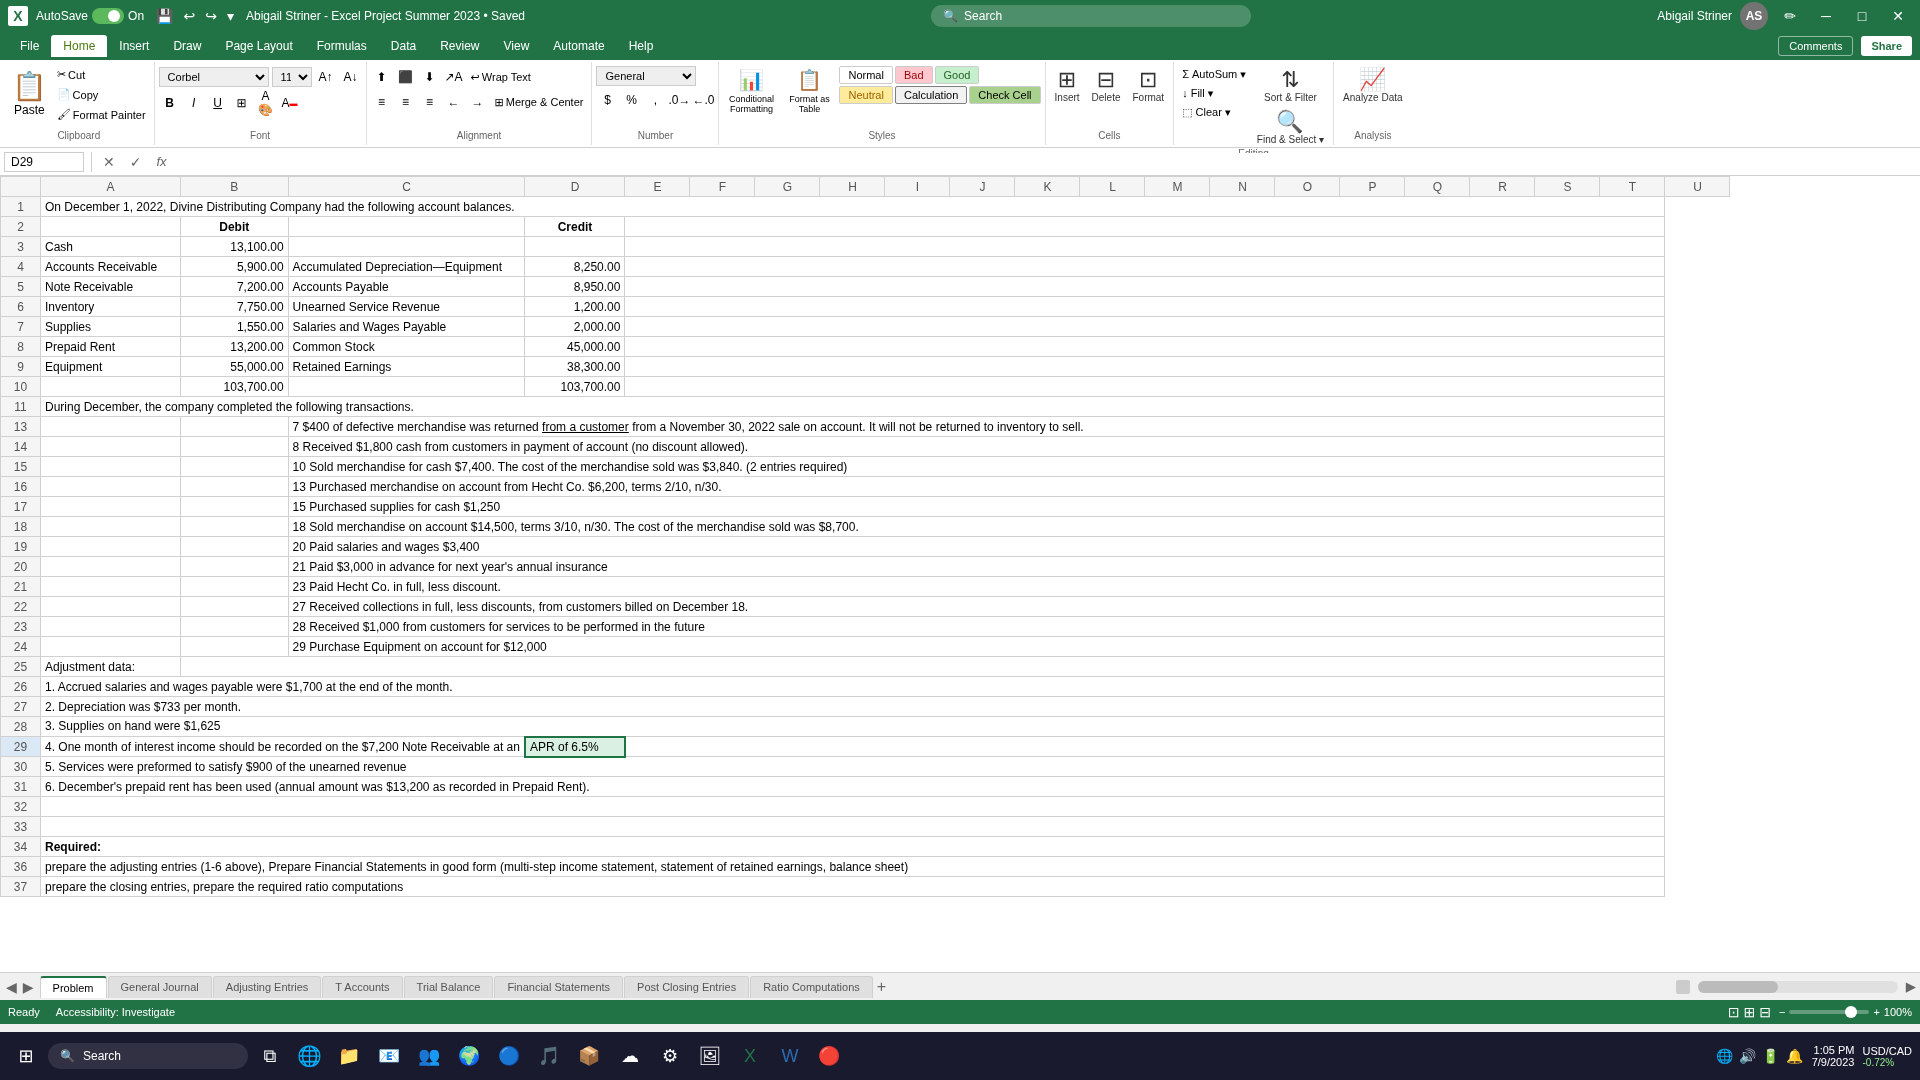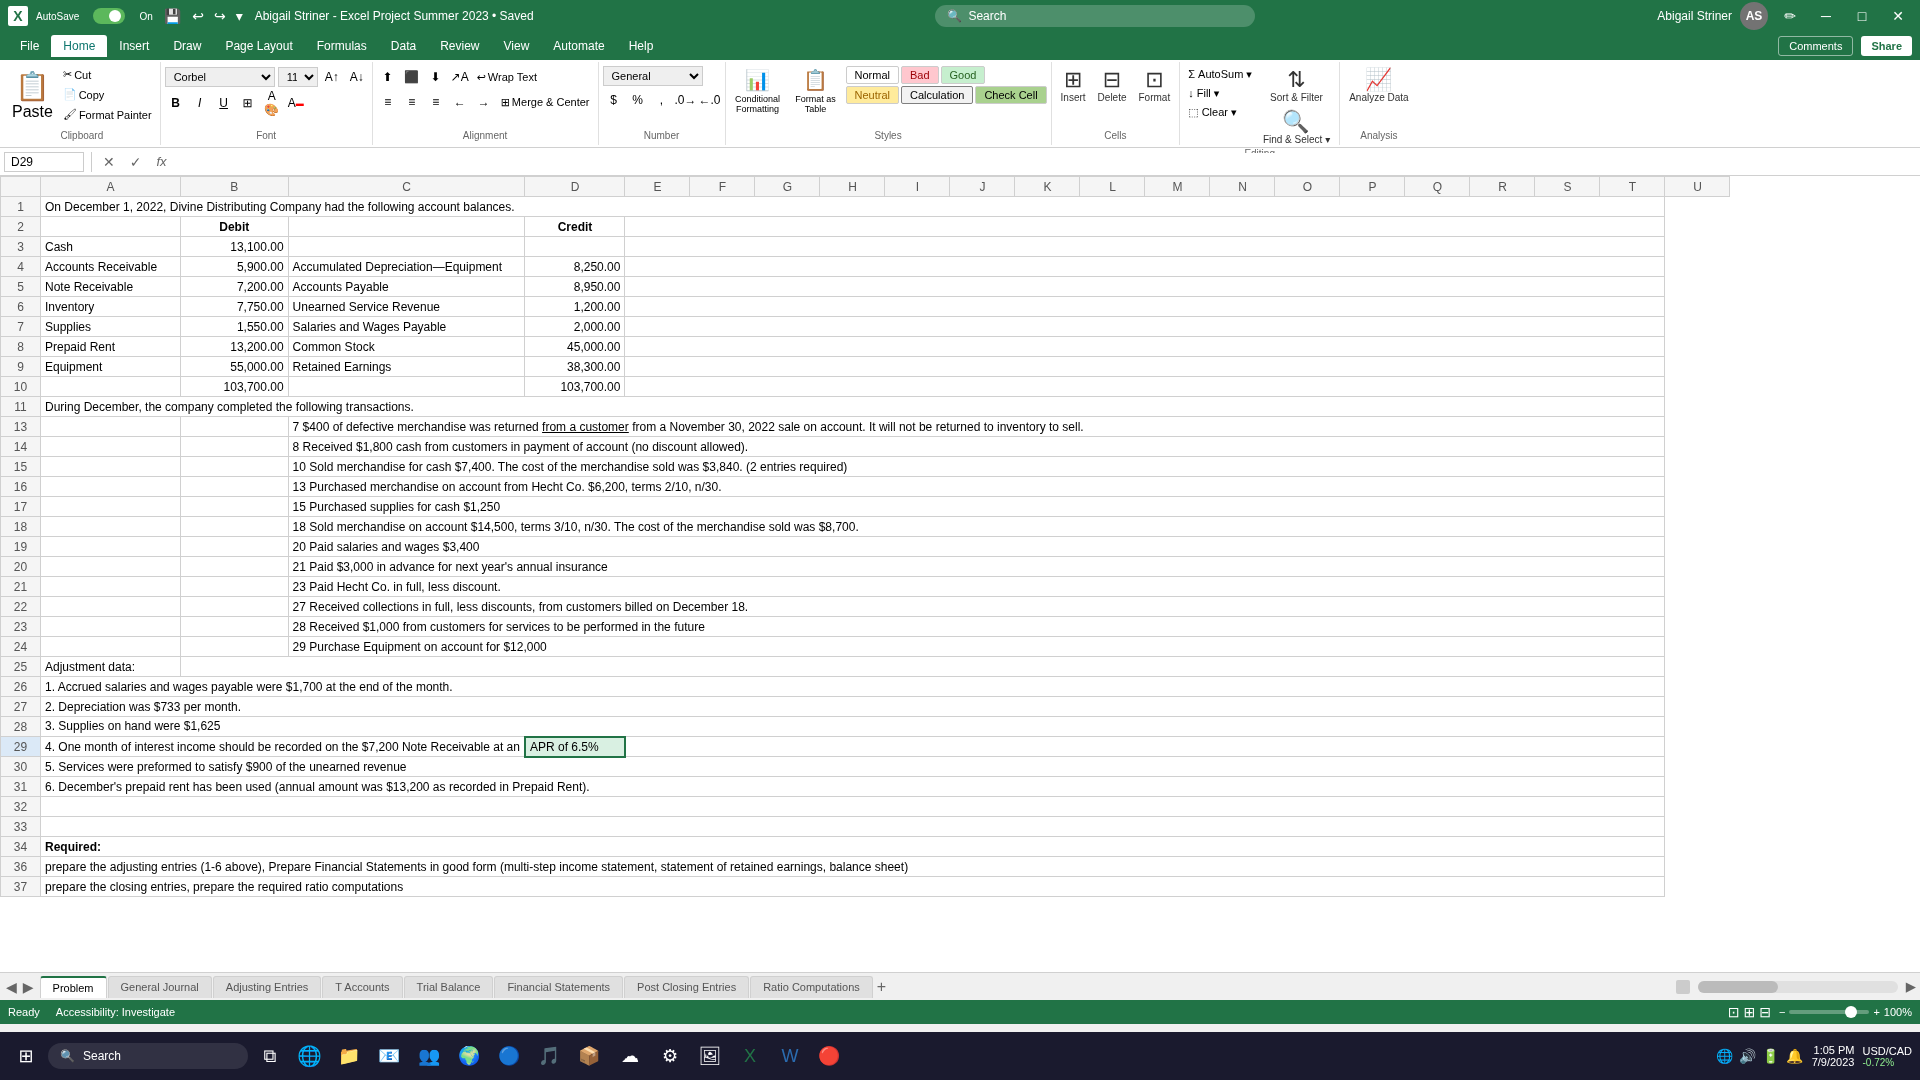--- a/index.html
+++ b/index.html
@@ -12,21 +12,21 @@
       height: 32px;
       display: flex;
       align-items: center;
       padding: 0 8px;
       justify-content: space-between;
     }
     .title-bar-left { display: flex; align-items: center; gap: 8px; }
     .title-bar-center { display: flex; align-items: center; gap: 8px; flex: 1; justify-content: center; }
     .title-bar-right { display: flex; align-items: center; gap: 8px; }
     .excel-icon { width: 20px; height: 20px; background: white; color: #217346; font-weight: bold; font-size: 14px; display: flex; align-items: center; justify-content: center; border-radius: 2px; }
-    .autosave-toggle { display: flex; align-items: center; gap: 14px; font-size: 10px; }
+    .autosave-toggle { display: flex; align-items: center; gap: 4px; font-size: 12px; }
     .toggle-on { background: #5cb85c; border-radius: 10px; width: 32px; height: 16px; display: flex; align-items: center; padding-left: 16px; }
     .toggle-dot { width: 12px; height: 12px; background: white; border-radius: 50%; }
     .title-search { background: rgba(255,255,255,0.2); border: none; color: white; padding: 4px 12px; border-radius: 16px; width: 320px; font-size: 12px; display: flex; align-items: center; gap: 6px; }
     .win-btn { width: 28px; height: 28px; border: none; background: transparent; color: white; cursor: pointer; display: flex; align-items: center; justify-content: center; font-size: 14px; }
     .user-avatar { width: 28px; height: 28px; background: #737373; border-radius: 50%; display: flex; align-items: center; justify-content: center; color: white; font-size: 12px; font-weight: bold; }
     .undo-btns { display: flex; gap: 2px; }
     .undo-btn { background: transparent; border: none; color: white; cursor: pointer; padding: 2px 4px; font-size: 14px; }
 
     
     .ribbon-tabs {
@@ -36,21 +36,21 @@
       padding: 0 8px;
       height: 28px;
     }
     .ribbon-tab {
       color: white;
       padding: 4px 12px;
       cursor: pointer;
       font-size: 12px;
       border-radius: 3px 3px 0 0;
     }
-    .ribbon-tab.active { background: white; color: #0f766e; font-weight: 500; }
+    .ribbon-tab.active { background: white; color: #4d7c0f; font-weight: 500; }
     .ribbon-tab-right { margin-left: auto; display: flex; gap: 8px; }
     .comments-btn, .share-btn { padding: 3px 10px; border-radius: 3px; cursor: pointer; font-size: 11px; }
     .comments-btn { background: transparent; border: 1px solid rgba(255,255,255,0.5); color: white; }
     .share-btn { background: white; border: none; color: #217346; font-weight: 600; }
     .font-select { border: 1px solid #ccc; padding: 2px 4px; font-size: 11px; width: 110px; }
     .font-size-select { border: 1px solid #ccc; padding: 2px 4px; font-size: 11px; width: 40px; }
     .font-btn { width: 22px; height: 22px; border: 1px solid transparent; background: transparent; cursor: pointer; font-size: 12px; display: flex; align-items: center; justify-content: center; border-radius: 2px; }
     .font-btn.bold { font-weight: bold; }
     .font-btn.italic { font-style: italic; }
     .font-btn.underline { text-decoration: underline; }
@@ -256,21 +256,21 @@
     <button class="share-btn">Share</button>
   </div>
 </div>
 
 <div class="ribbon-main">
 
   <div class="r-group">
     <div class="r-group-top">
       <div style="display:flex;flex-direction:column;align-items:center;cursor:pointer;padding:4px;">
         <div style="font-size:28px;color:#217346;">📋</div>
-        <span style="font-size:16px;">Paste</span>
+        <span style="font-size:12px;">Paste</span>
       </div>
       <div style="display:flex;flex-direction:column;gap:3px;">
         <div class="rb-sm">✂ <span>Cut</span></div>
         <div class="rb-sm">📄 <span>Copy</span></div>
         <div class="rb-sm">🖌 <span>Format Painter</span></div>
       </div>
     </div>
     <div class="r-group-bottom">Clipboard</div>
   </div>
 

